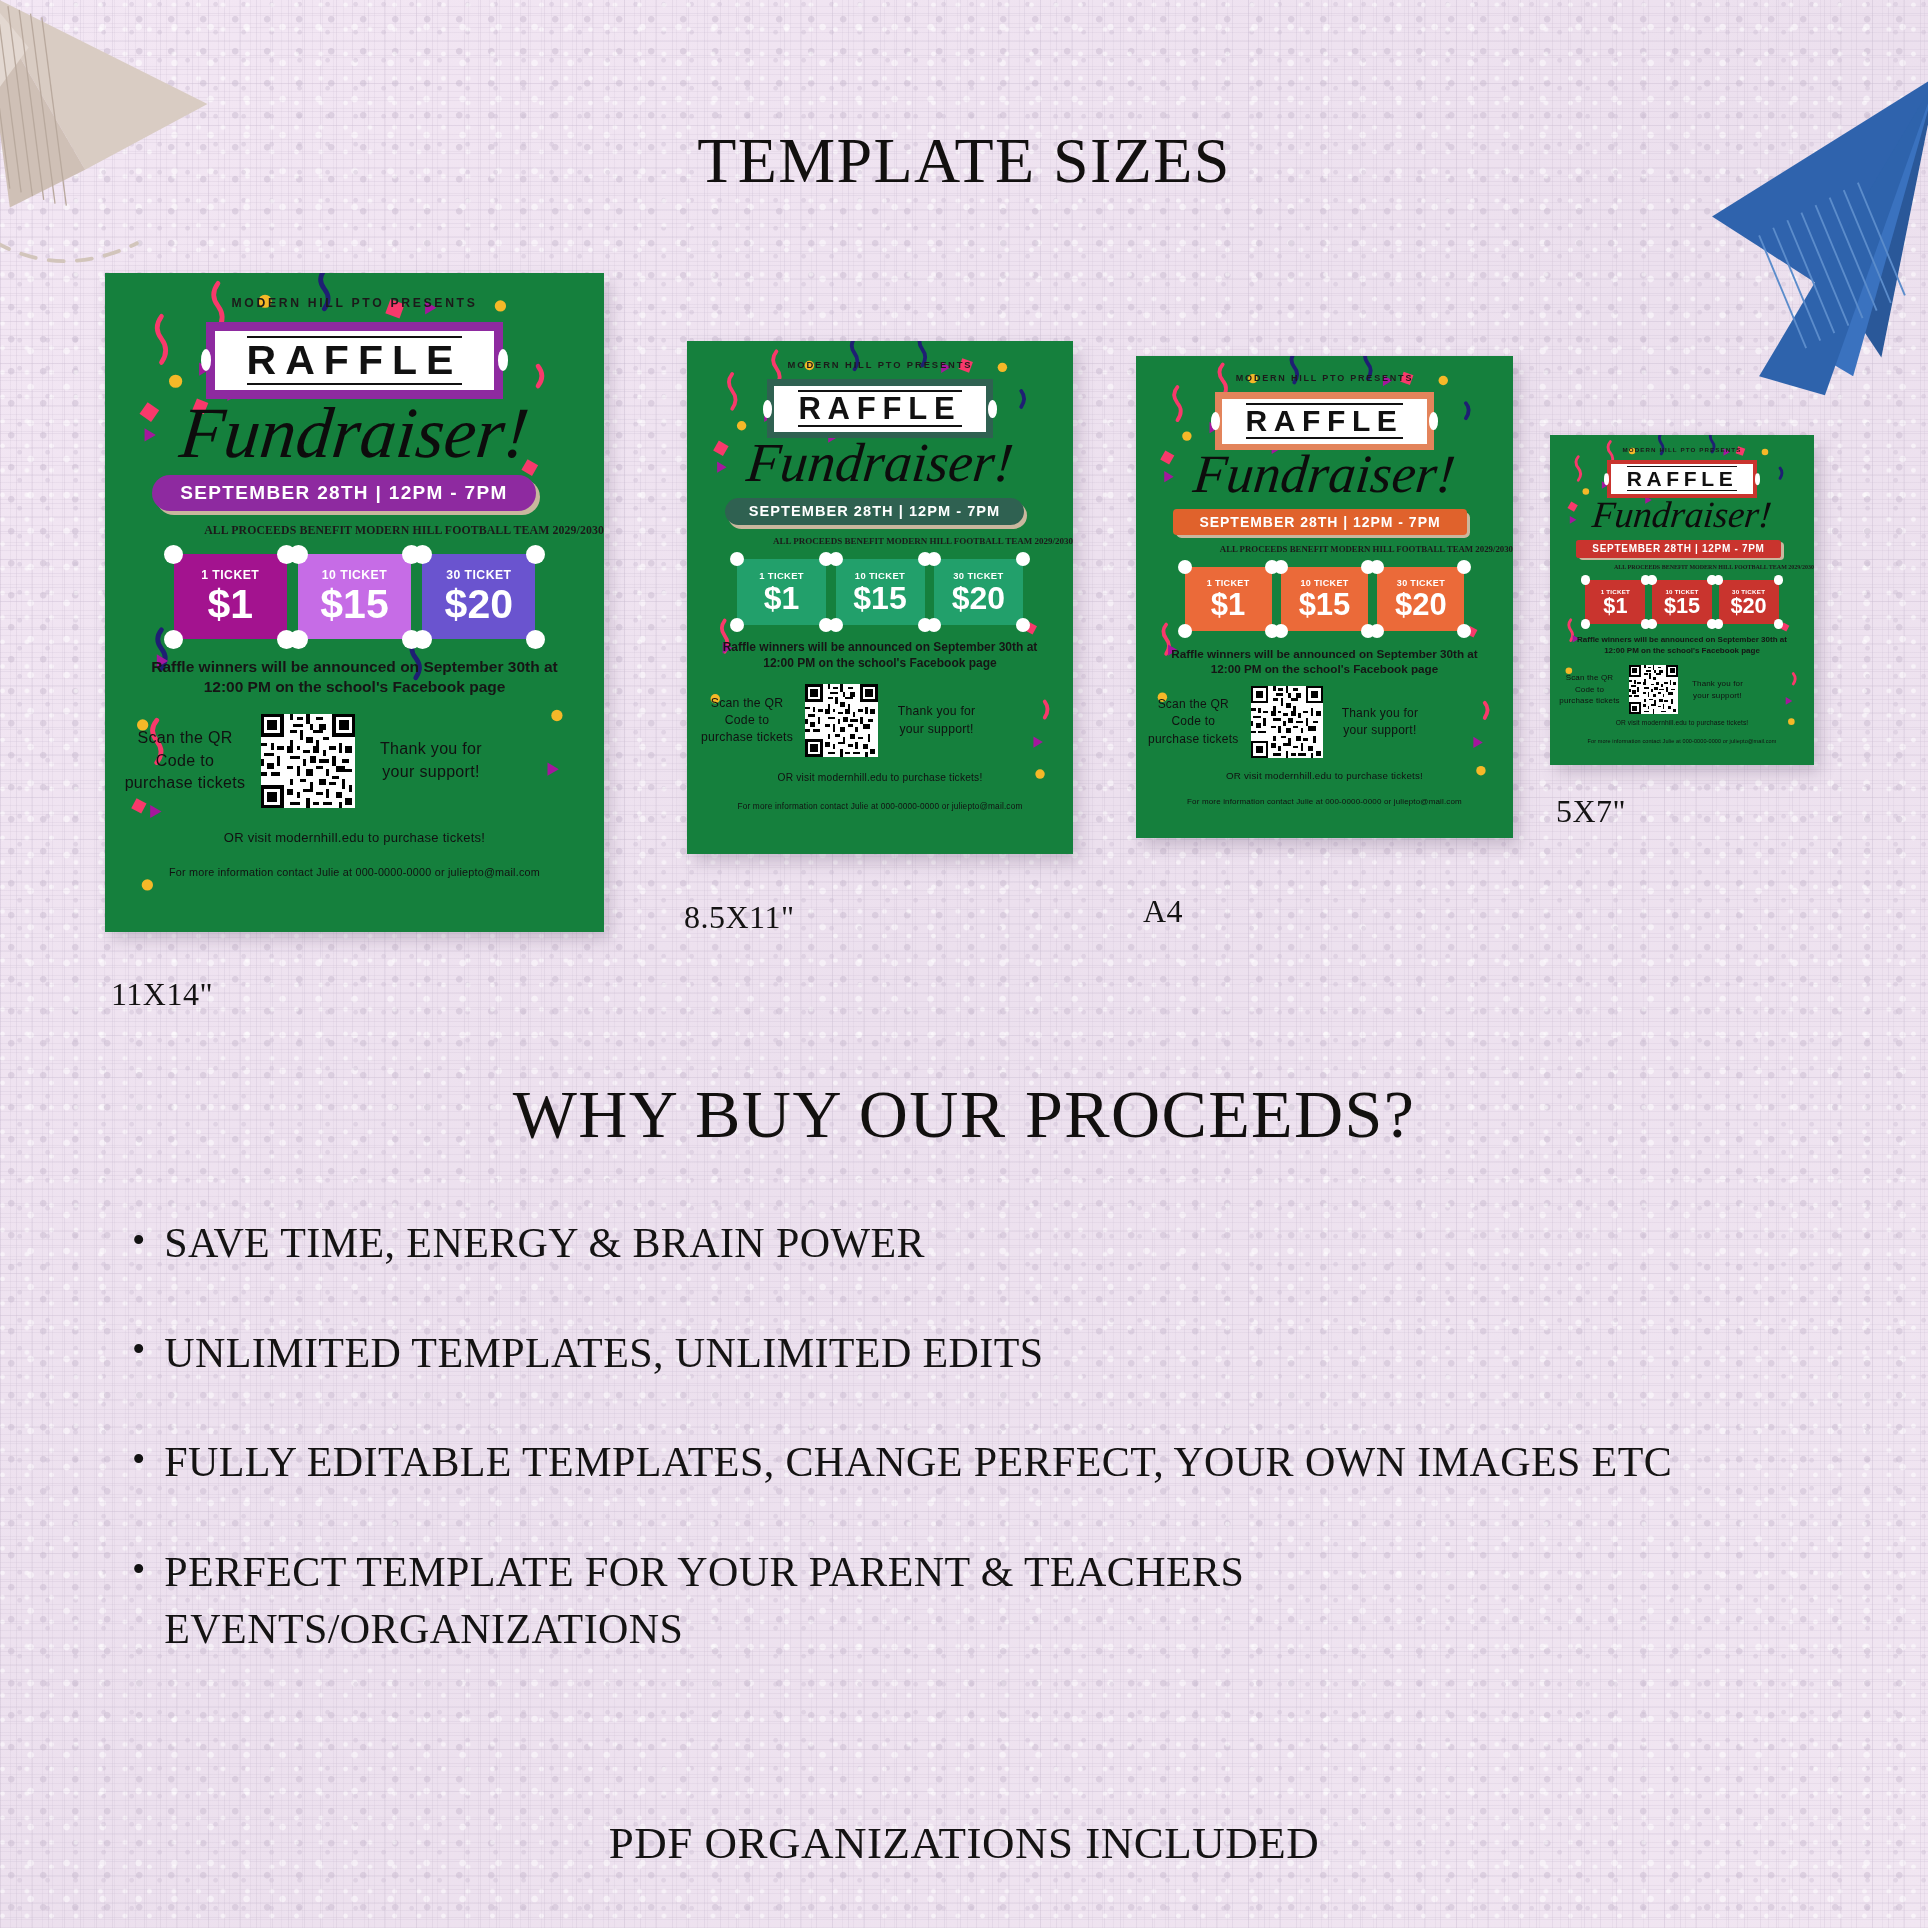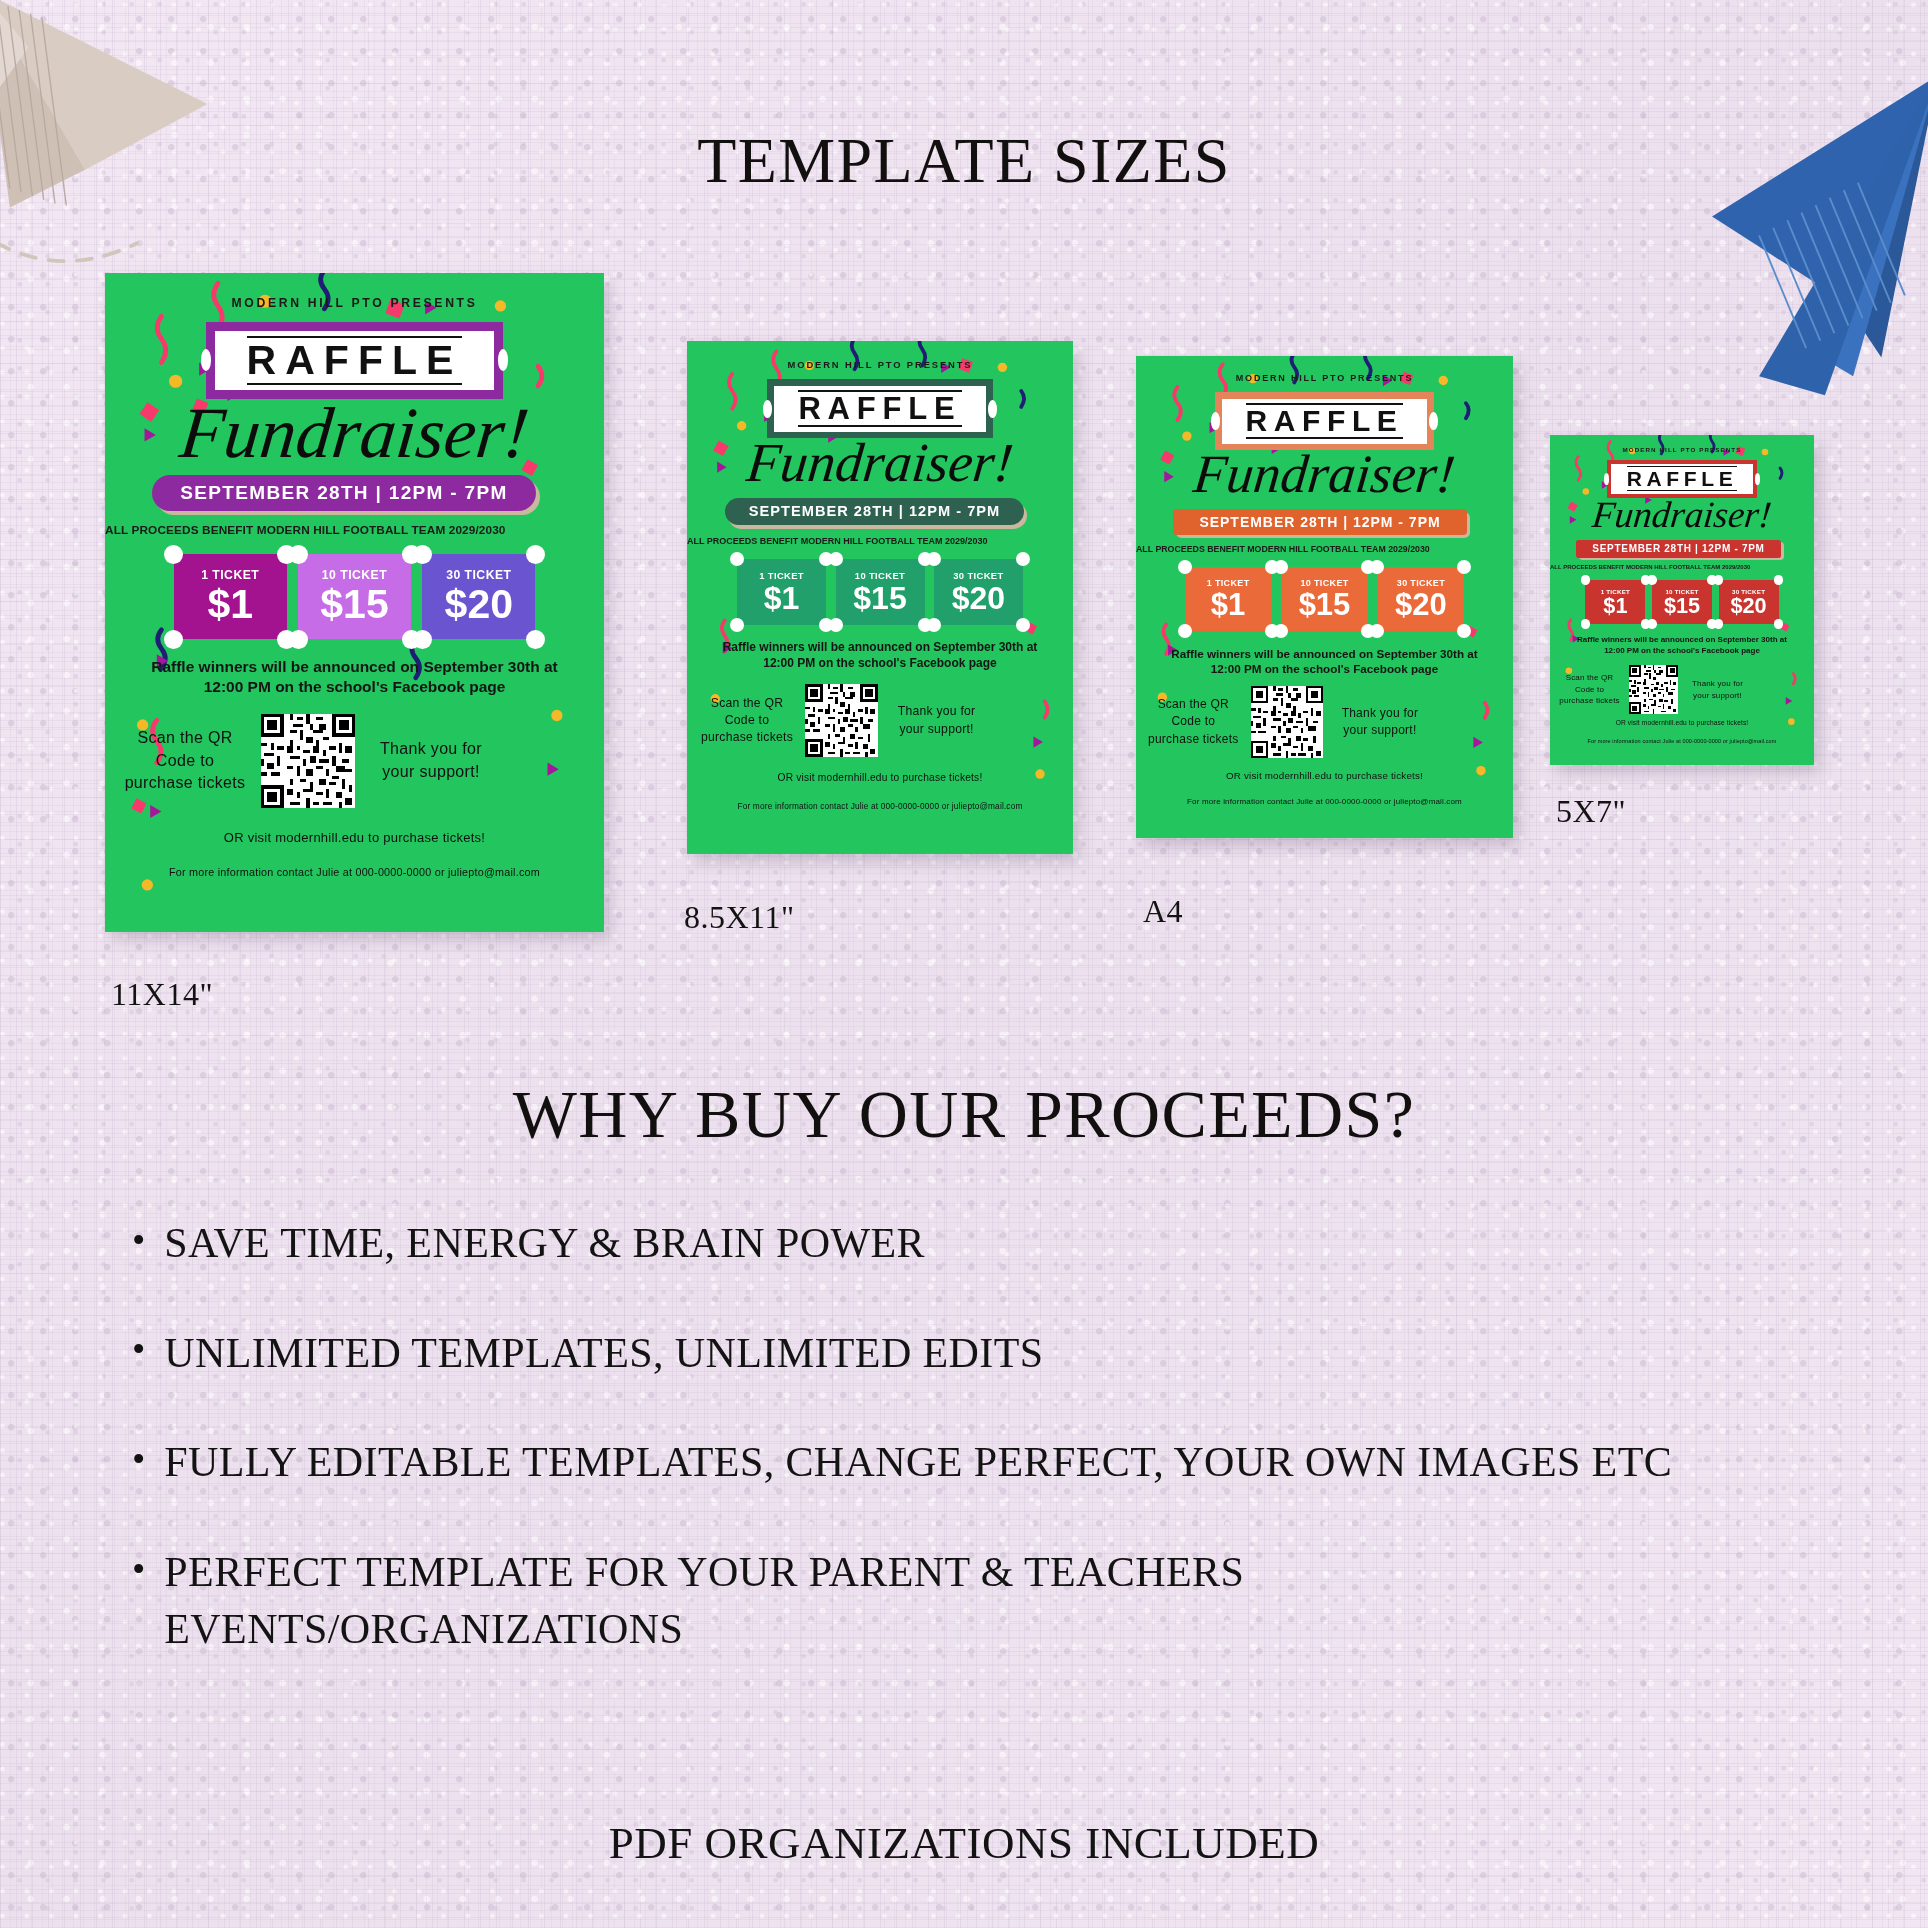--- a/index.html
+++ b/index.html
@@ -62,21 +62,21 @@
     font-size: 42px; line-height: 1.35; color: #141313; letter-spacing: 0.4px;
     max-width: 1601px;
   }
   #pdf-note {
     position: absolute; left: 0; right: 0; top: 1817px; text-align: center;
     font-family: "Liberation Serif", serif; font-size: 45px; color: #141313; letter-spacing: 0.5px;
   }
 
   
   .flyer {
-    position: absolute; background: #22c55e; overflow: hidden;
+    position: absolute; background: #15803d; overflow: hidden;
     box-shadow: 5.6px 7.5px 15px rgba(90,70,100,.26);
   }
   .flyer-inner { position: absolute; inset: 0; }
 
   .confetti { position: absolute; inset: 0; pointer-events: none; }
 
   .presents {
     text-align: center; font-family: "Liberation Sans", sans-serif;
     font-weight: 700; color: #1c1a1a;
   }
@@ -110,22 +110,22 @@
   }
   .date-pill {
     text-align:center; color:#fff; font-family:"Liberation Sans", sans-serif;
     font-weight: 700; letter-spacing: .07em;
     background: var(--accent); position: relative;
   }
   .date-pill-shadow {
     position:absolute; background:#c9b79e; z-index:0;
   }
   .proceeds {
-    text-align: left; font-family: Liberation Sans, sans-serif;
-    font-weight: 700; color: #1c1a1a;
+    text-align: right; font-family: Liberation Serif, serif;
+    font-weight: 700; color: #1c1a1a; margin-left: 37px;
   }
   .tickets-row { display: flex; justify-content: center; }
   .tix {
     background: var(--tc); position: relative; color: #fff;
     display: flex; flex-direction: column; align-items: center; justify-content: center;
   }
   .tix::before, .tix::after, .tix i::before, .tix i::after {
     content:""; position:absolute; background:#fff; border-radius:50%;
     width: var(--tn); height: var(--tn);
   }

